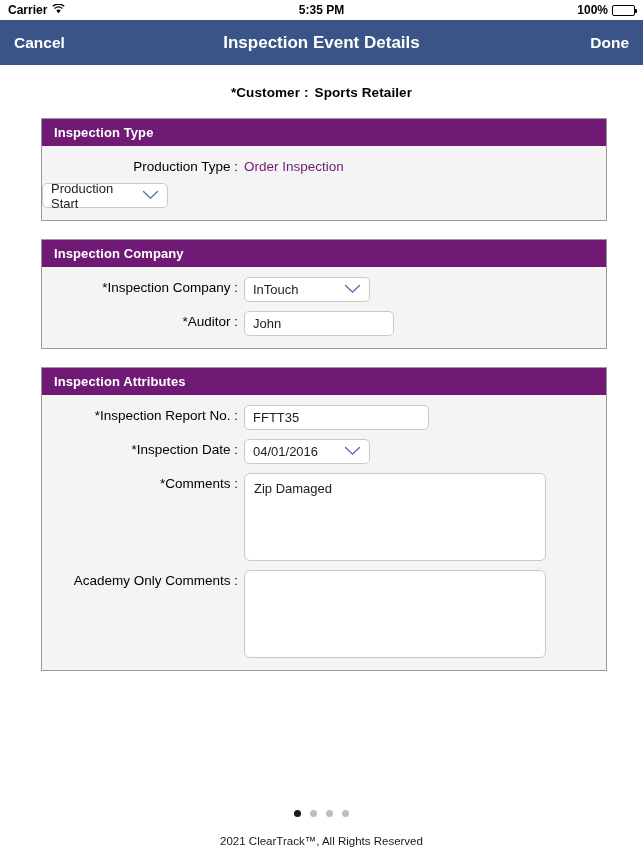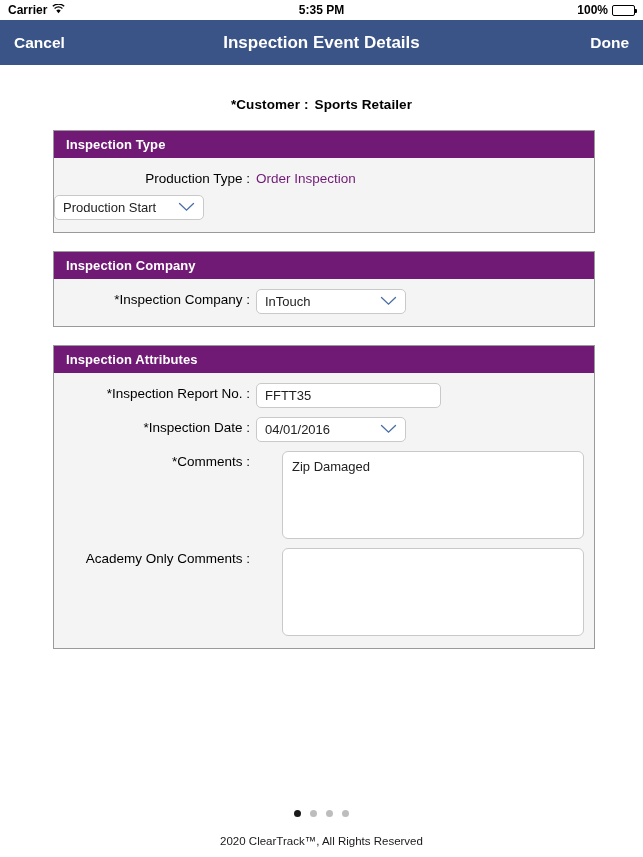--- a/index.html
+++ b/index.html
@@ -103,21 +103,21 @@
     text-align: center;
     font-size: 17px;
     font-weight: bold;
     color: #ffffff;
     pointer-events: none;
   }
   .nav-spacer { margin-left: auto; }
 
   
   .content {
-    padding: 12px;
+    padding: 0;
   }
   .customer-line {
     text-align: center;
     font-size: 13.5px;
     font-weight: bold;
     color: #000;
     padding: 20px 0 0 0;
     letter-spacing: 0.1px;
   }
   .customer-line .cust-val { margin-left: 6px; }
@@ -170,21 +170,21 @@
     box-sizing: border-box;
     font-size: 13px;
     color: #222;
     display: flex;
     align-items: center;
     padding: 0 8px;
     height: 25px;
   }
   .input-box.select {
     justify-content: space-between;
-    width: 150px;
+    width: 126px;
   }
   .input-box.text-sm { width: 150px; }
   .input-box.text-md { width: 185px; }
 
   .chevron {
     flex: 0 0 auto;
     margin-left: 8px;
     display: block;
   }
 
@@ -193,21 +193,20 @@
     border: 1px solid #c9c9c9;
     border-radius: 6px;
     box-sizing: border-box;
     width: 302px;
     height: 88px;
     font-size: 13px;
     color: #222;
     padding: 7px 9px;
     line-height: 1.2;
     overflow: hidden;
-    margin-left: 26px;
   }
 
   
   .footer {
     position: absolute;
     left: 0;
     right: 0;
     bottom: 0;
     padding-bottom: 10px;
   }
@@ -300,20 +299,26 @@
           <div class="input-box select">
             <span>InTouch</span>
             <span class="chevron">
               <svg width="17" height="10" viewBox="0 0 17 10">
                   <path d="M1.5 1.5 L8.5 8.2 L15.5 1.5" stroke="#4a6ea8" stroke-width="1.3" fill="none" stroke-linecap="round"></path>
                 </svg>
             </span>
           </div>
         </div>
 
+        <div class="field-row">
+          <div class="field-label">*Auditor :</div>
+          <div class="input-box text-sm">
+            <span>John</span>
+          </div>
+        </div>
 
       </div>
     </div>
   </div>
 
   <div class="panel-wrap">
     <div class="panel">
       <div class="panel-header">Inspection Attributes</div>
       <div class="panel-body">
 
@@ -352,14 +357,14 @@
 
 </div>
 
 <div class="footer">
   <div class="page-dots">
     <span class="dot active"></span>
     <span class="dot"></span>
     <span class="dot"></span>
     <span class="dot"></span>
   </div>
-  <div class="copyright">2020 ClearTrack™, All Rights Reserved</div>
+  <div class="copyright">2021 ClearTrack™, All Rights Reserved</div>
 </div>
 
 </body></html>

